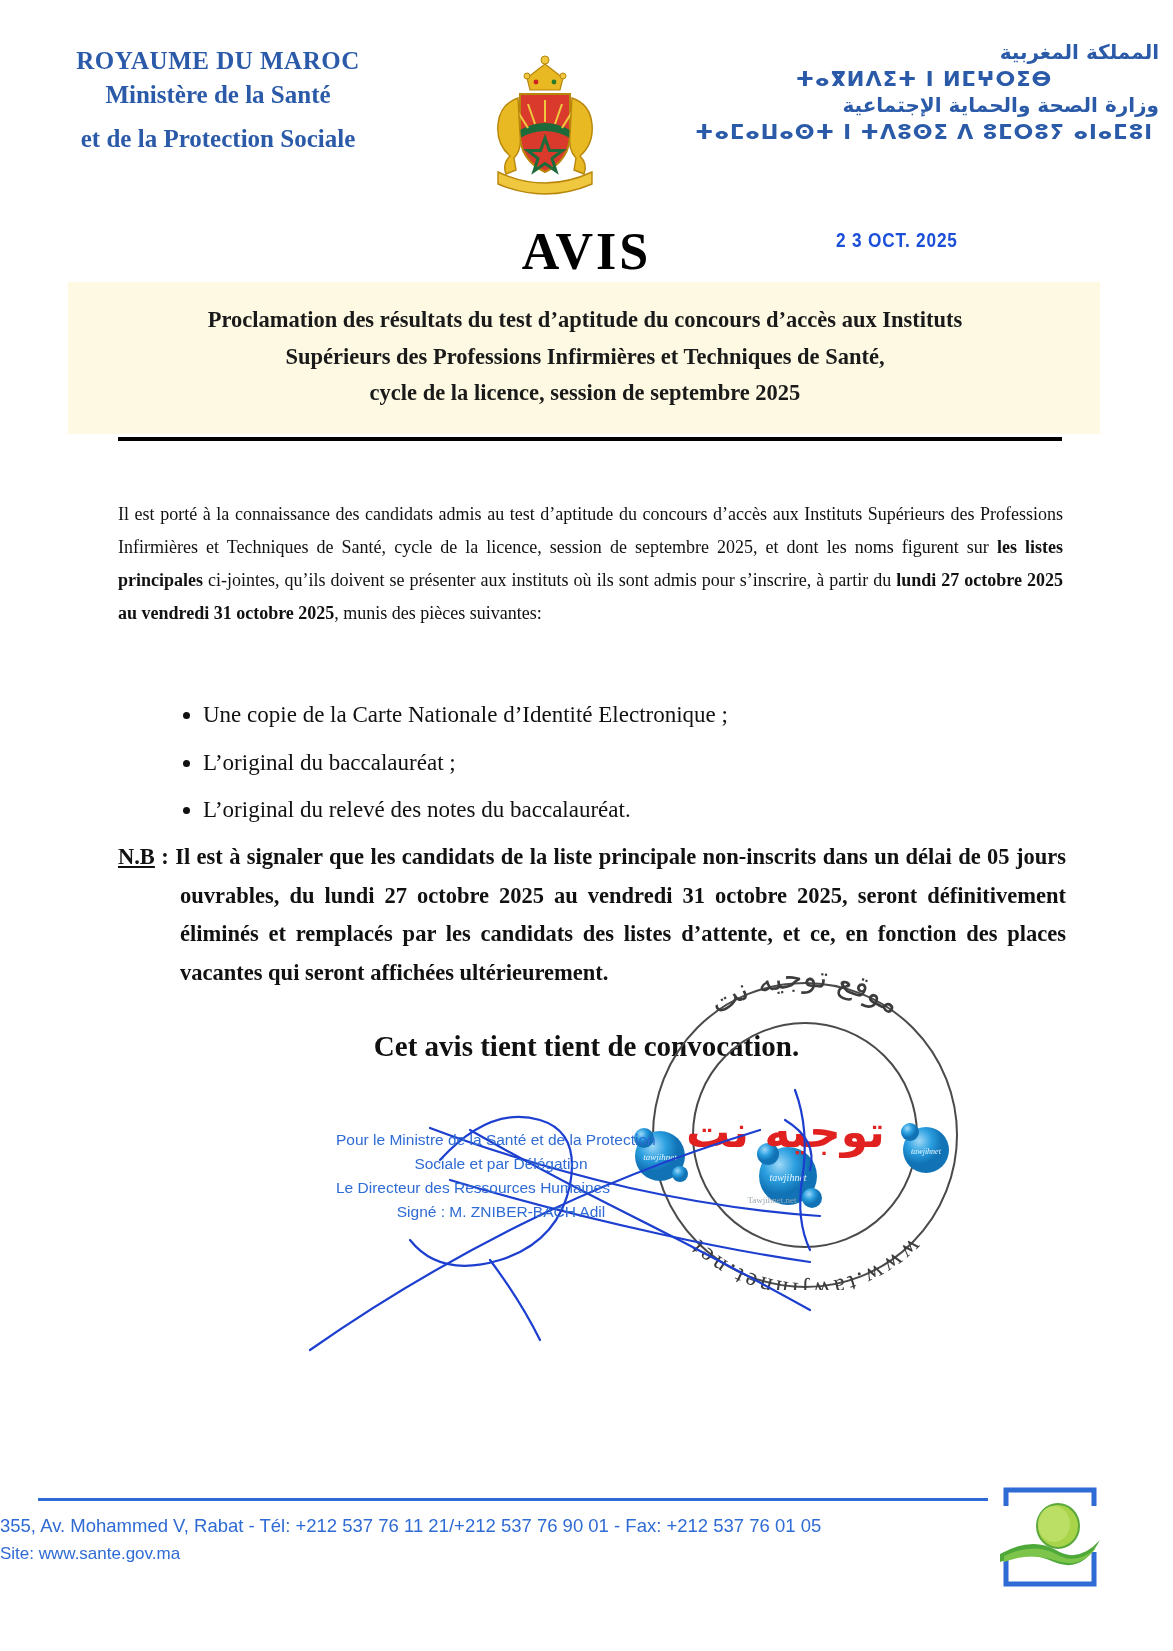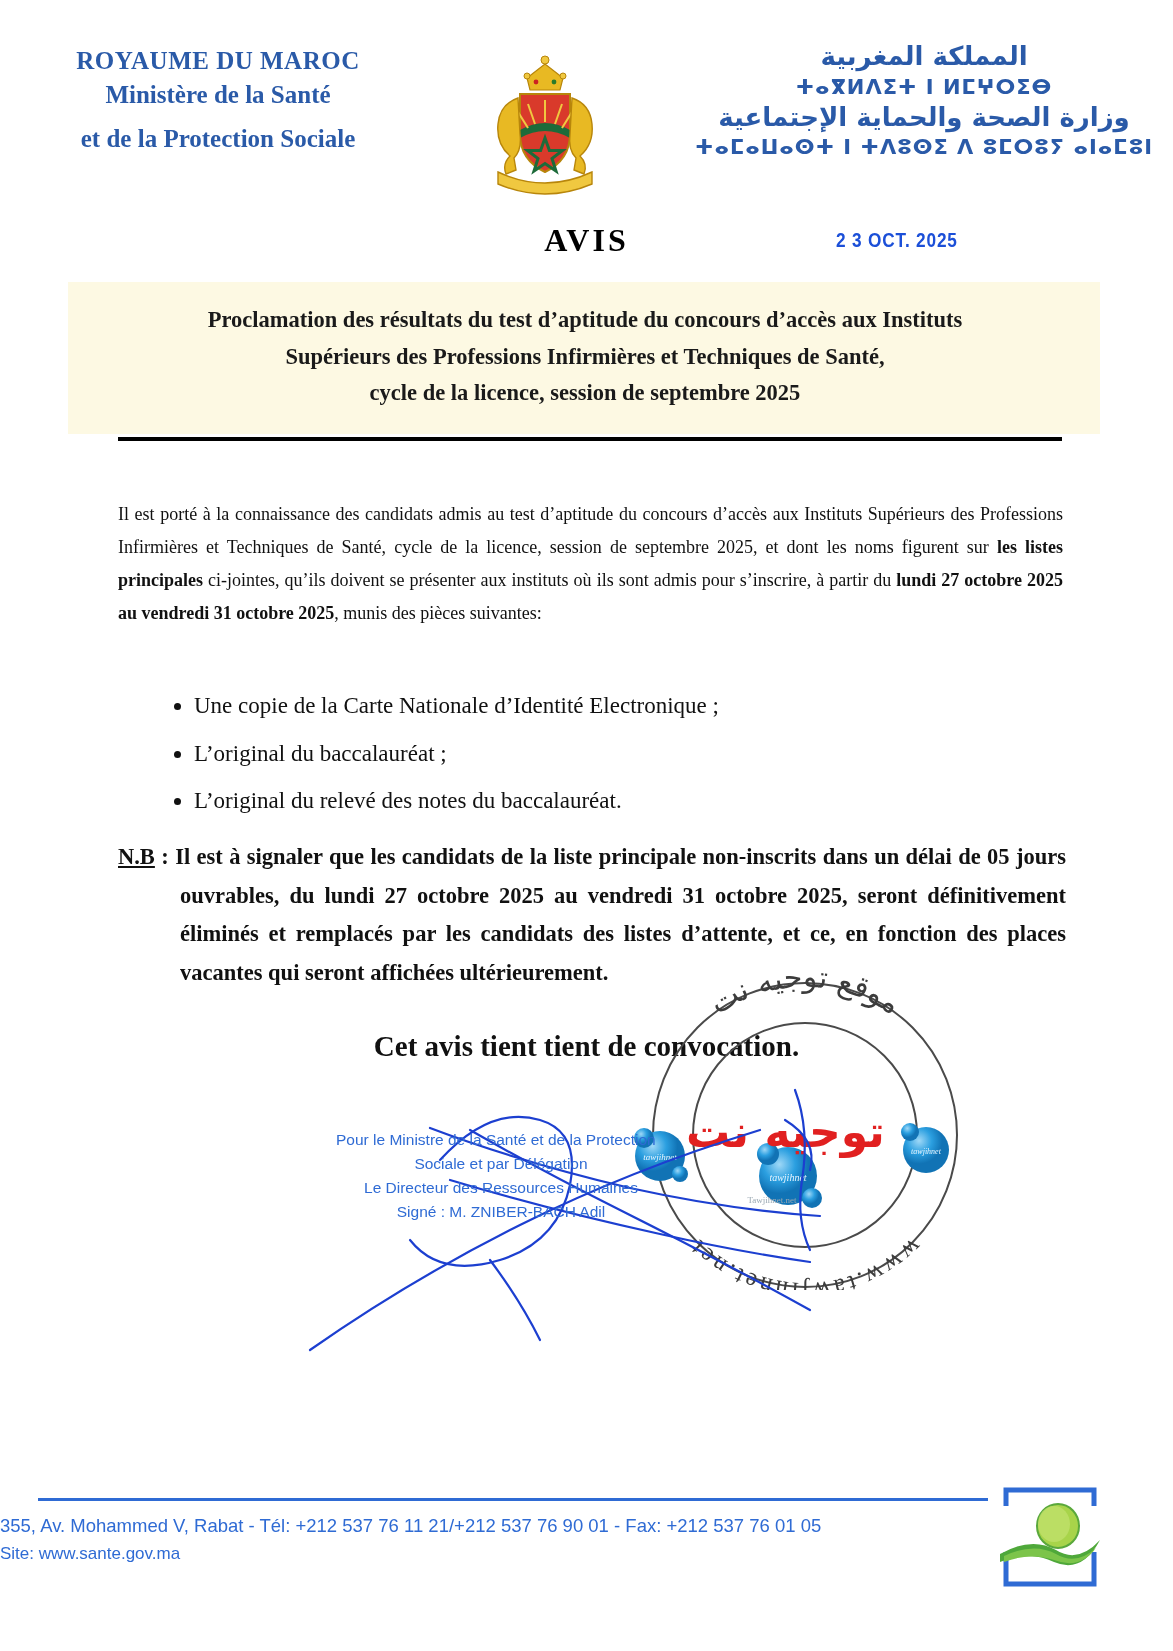--- a/index.html
+++ b/index.html
@@ -23,25 +23,25 @@
   .hdr-fr .l1{font-size:25px;letter-spacing:.5px;line-height:1.32;}
   .hdr-fr .l2{font-size:25px;line-height:1.42;}
   .hdr-fr .l3{font-size:25px;line-height:1.42;margin-top:8px;}
 
   .emblem{position:absolute;left:480px;top:38px;width:130px;height:160px;}
 
   .hdr-ar{
     position:absolute;right:14px;top:40px;width:470px;
     text-align:center;color:#2a5aa8;font-weight:bold;
   }
-  .hdr-ar .ar{font-size:26px;line-height:1.25;direction:rtl;font-family:"DejaVu Sans", sans-serif;}
+  .hdr-ar .ar{font-size:20px;line-height:1.25;direction:rtl;font-family:"DejaVu Sans", sans-serif;text-align:right;}
   .hdr-ar .tif{font-size:21px;line-height:1.35;font-family:"DejaVu Sans", sans-serif;letter-spacing:1px;}
   .avis{
     position:absolute;left:0;right:0;top:222px;text-align:center;
-    font-size:32px;font-weight:bold;letter-spacing:3px;color:#000;
+    font-size:52px;font-weight:bold;letter-spacing:3px;color:#000;
   }
   .datestamp{
     position:absolute;left:836px;top:228px;
     color:#1b4fd8;font-weight:bold;font-size:21px;
     font-family:"Liberation Sans", sans-serif;
     transform:scaleX(.82);transform-origin:left center;
     letter-spacing:1px;
   }
 
   
@@ -63,21 +63,21 @@
     position:absolute;left:118px;top:498px;width:945px;
     font-size:18px;line-height:1.84;text-align:justify;
   }
   .body-text b{font-weight:bold;}
 
   .bullets{
     position:absolute;left:152px;top:682px;width:900px;
     font-size:23px;line-height:1.72;
   }
   .bullets li{margin-bottom:8px;}
-  .bullets ul{margin:4px;padding-left:38px;}
+  .bullets ul{margin:13px;padding-left:38px;}
 
   .nb{
     position:absolute;left:118px;top:838px;width:948px;
     font-size:22.5px;line-height:1.72;font-weight:bold;text-align:justify;
   }
   .nb-label{text-decoration:underline;margin-top:48px;}
   .nb-wrap{padding-left:62px;text-indent:-62px;}
 
   .convocation{
     position:absolute;left:0;right:0;top:1030px;text-align:center;
@@ -85,21 +85,21 @@
   }
 
   
   .sig{
     position:absolute;left:336px;top:1128px;width:330px;
     color:#2f6bd4;font-family:"Liberation Sans", sans-serif;
     font-size:15.5px;line-height:1.55;
   }
   .sig .s1{text-align:left;white-space:nowrap;}
   .sig .s2{text-align:center;}
-  .sig .s3{text-align:center;}
+  .sig .s3{}
   .sig .s4{text-align:center;}
 
   .sig-scribble{position:absolute;left:290px;top:1010px;width:600px;height:360px;pointer-events:none;}
 
   
   .watermark{position:absolute;left:620px;top:960px;width:370px;height:330px;pointer-events:none;}
   .wm-arabic{
     position:absolute;left:686px;top:1106px;
     font-size:44px;font-weight:bold;color:#e12020;
     font-family:"DejaVu Sans", sans-serif;direction:rtl;

